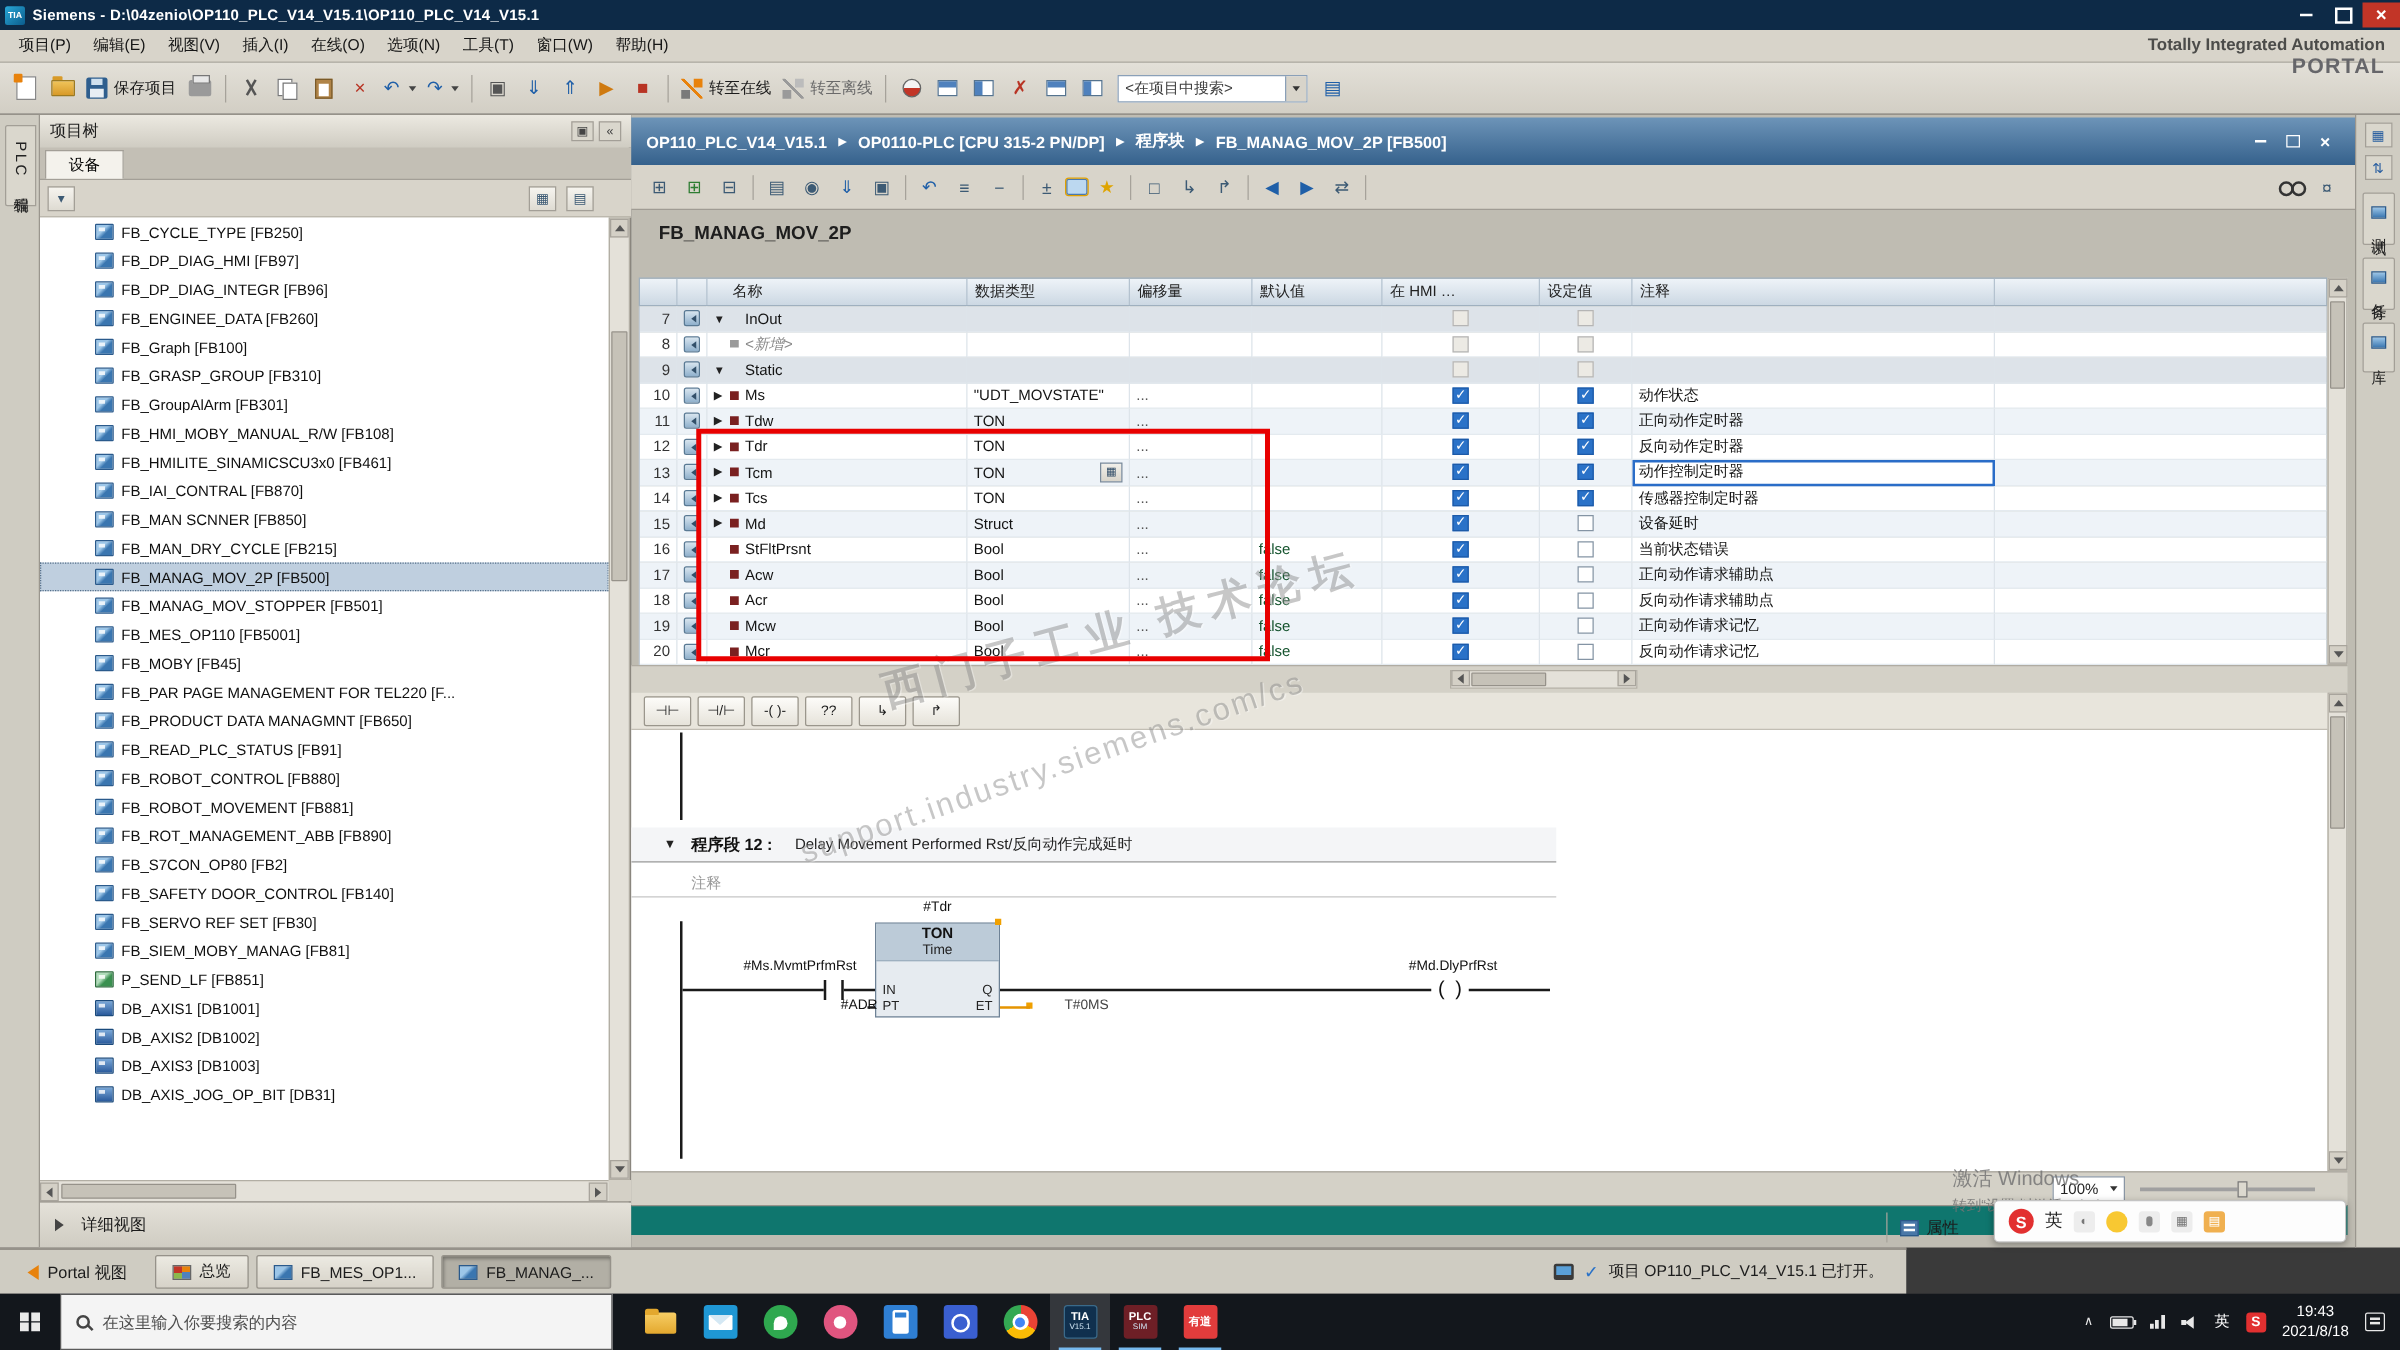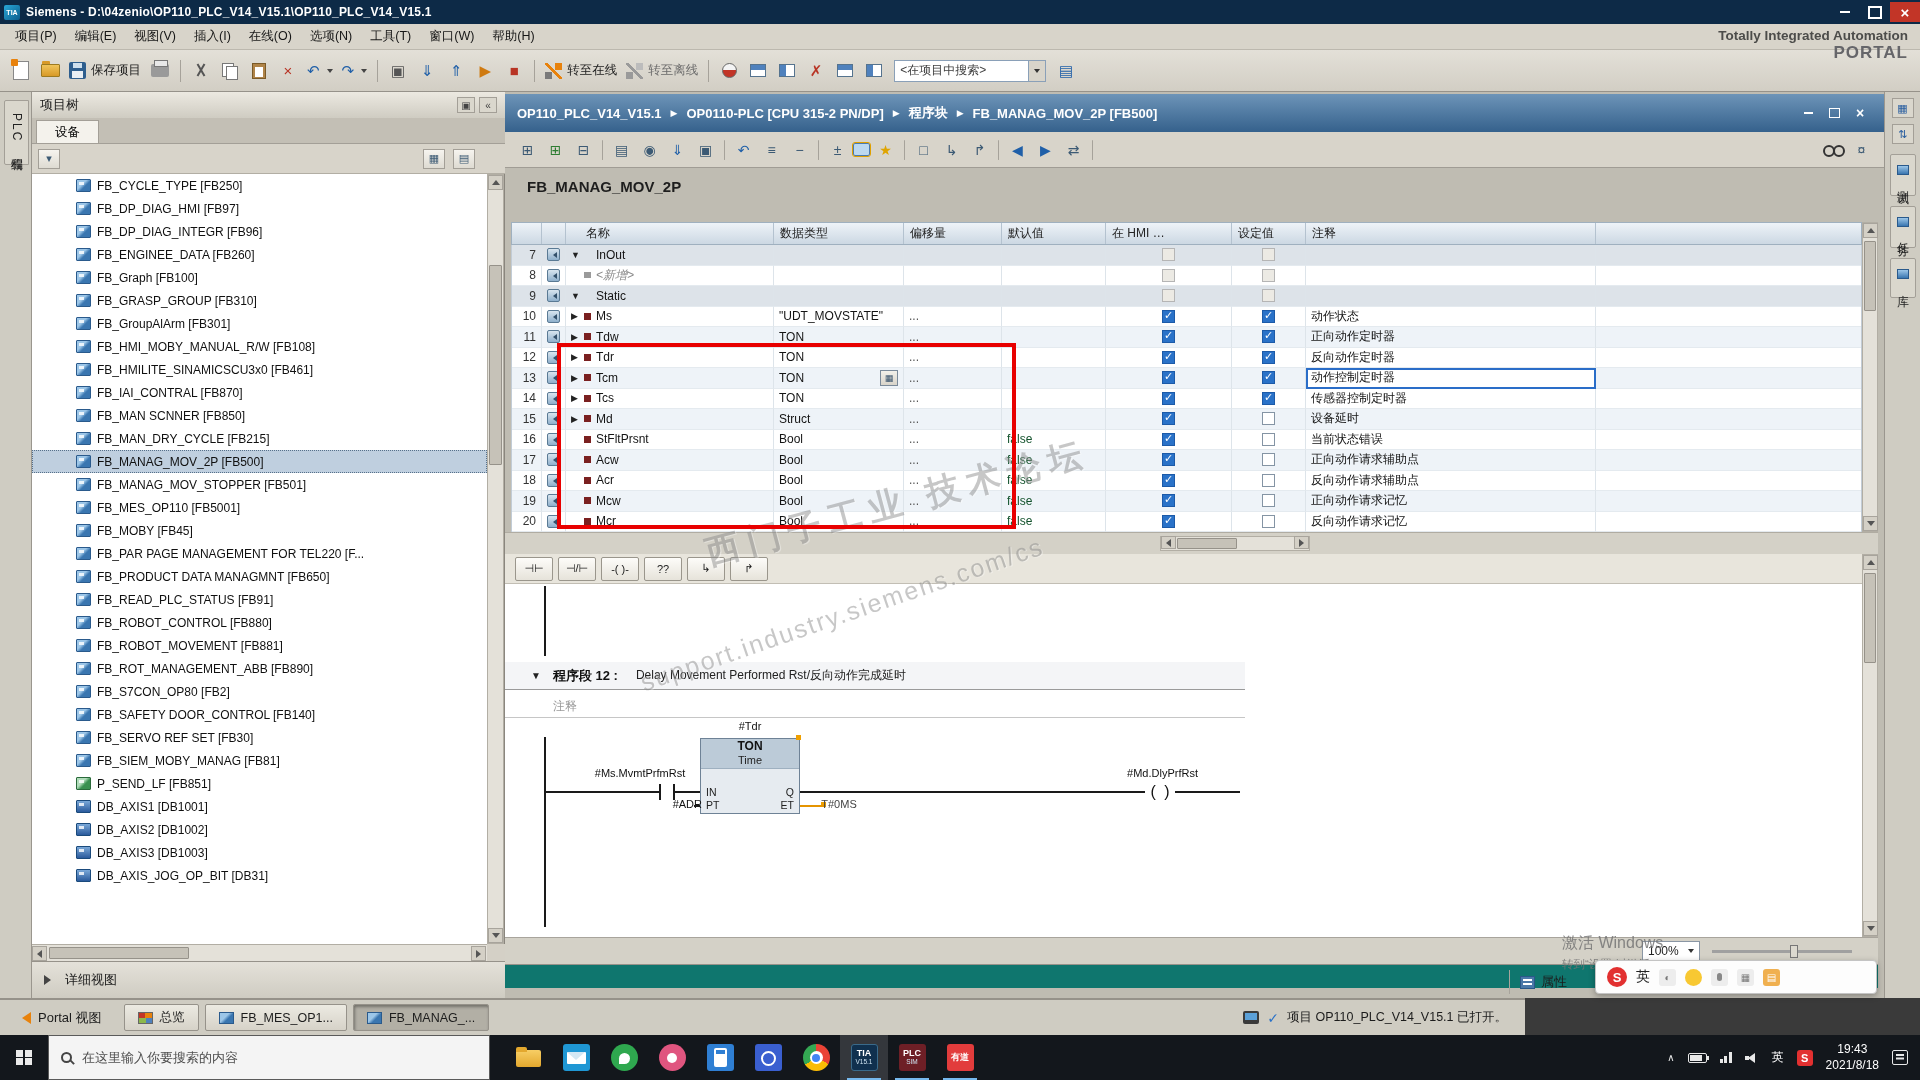--- a/index.html
+++ b/index.html
@@ -1135,21 +1135,21 @@
       <span class="pin" style="right:5px;top:47px">Q</span>
       <span class="pin" style="left:5px;top:60px">PT</span>
       <span class="pin" style="right:5px;top:60px">ET</span>
     </div>
     <div class="omark" style="left:291px;top:151px"></div>
     <div class="omark" style="left:316px;top:218px"></div>
 
     <div class="opnd" style="left:109px;top:214px;width:88px;text-align:right">#ADR</div>
     <div class="wire" style="left:189px;top:221px;width:6px"></div>
     <div class="wire orange" style="left:295px;top:221px;width:24px"></div>
-    <div class="opnd" style="left:304px;top:214px;width:60px;text-align:center;color:#444">T#0MS</div>
+    <div class="opnd" style="left:322px;top:214px;width:60px;text-align:right;color:#444">T#0MS</div>
 
     <div class="wire" style="left:295px;top:207px;width:350px"></div>
     <div class="opnd" style="left:595px;top:183px;width:125px">#Md.DlyPrfRst</div>
     <div class="coil">( )</div>
     <div class="wire" style="left:670px;top:207px;width:65px"></div>
   </div>
 
   <div class="evs" style="left:1357px;top:462px;height:383px">
     <span class="sarr up" style="top:0"></span>
     <span class="sthumb" style="left:1px;top:18px;width:12px;height:90px"></span>

